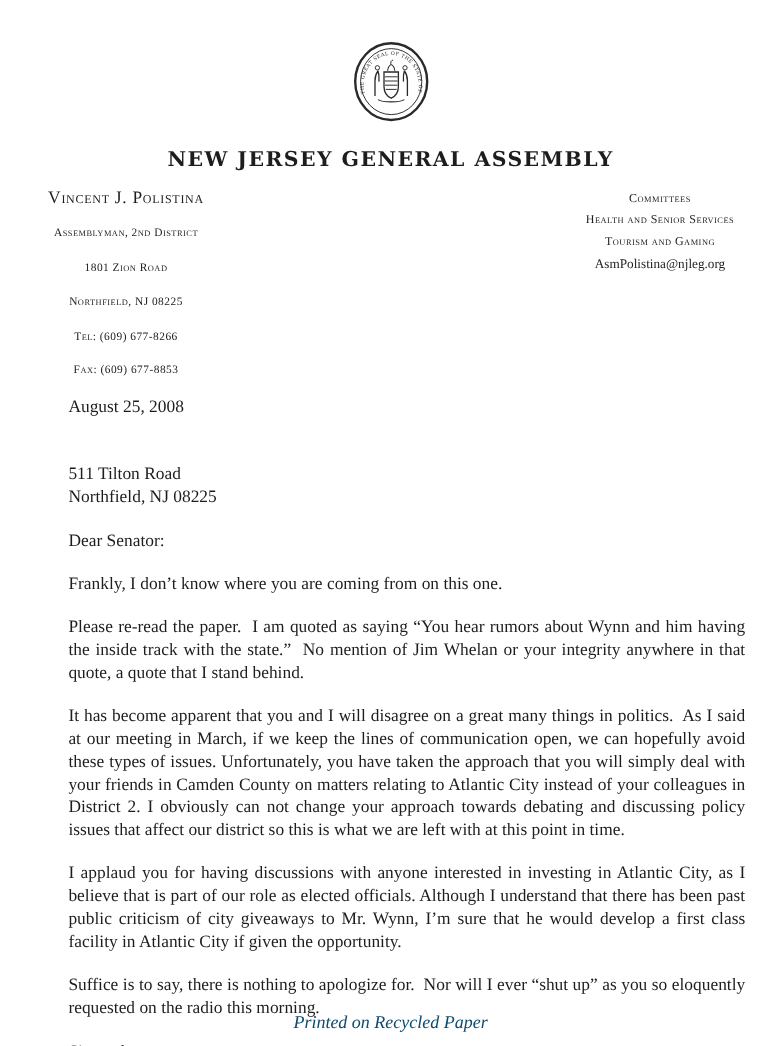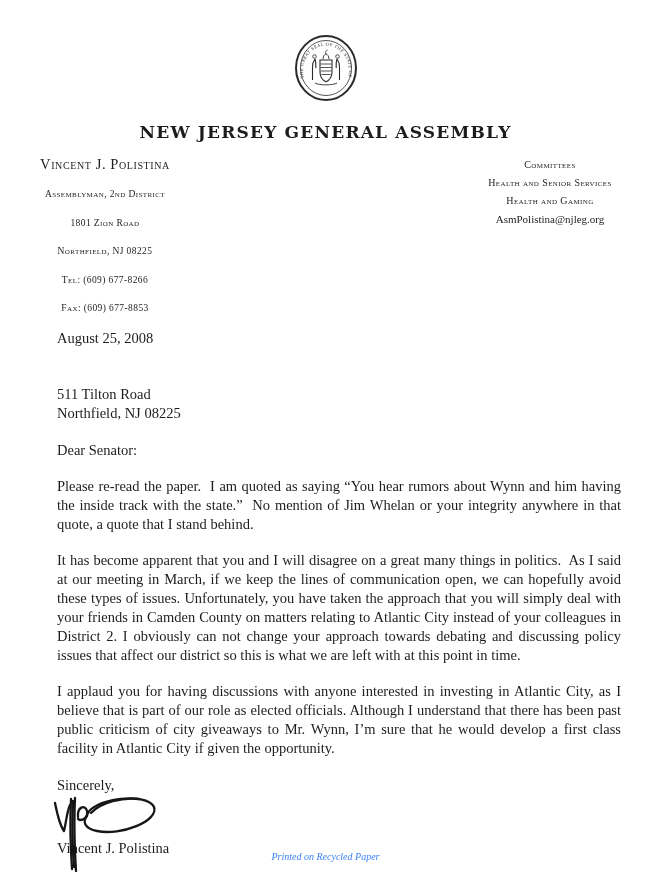--- a/index.html
+++ b/index.html
@@ -45,22 +45,22 @@
   .sig-area { position: relative; height: 44px; }
   .sig-svg { position: absolute; left: -6px; top: -6px; pointer-events: none; }
   .signer-line { line-height: 18.5px; }
   
   .footer {
     position: absolute;
     left: 0; right: 0;
     bottom: 10px;
     text-align: center;
     font-style: italic;
-    font-size: 10px;
-    color: #3b82f6;
+    font-size: 15px;
+    color: #0c4a6e;
   }
 </style>
 </head>
 <body>
 
 <div class="page">
 
   <div class="seal-wrap">
     <svg class="seal" width="66" height="68" viewBox="0 0 66 68">
       <ellipse cx="33" cy="34" rx="30" ry="32" fill="none" stroke="#2a2a2a" stroke-width="2"></ellipse>
@@ -97,38 +97,40 @@
       <div class="lh-name">Vincent J. Polistina</div>
       <div class="lh-left-line">Assemblyman, 2nd District</div>
       <div class="lh-left-line">1801 Zion Road</div>
       <div class="lh-left-line">Northfield, NJ 08225</div>
       <div class="lh-left-line">Tel: (609) 677-8266</div>
       <div class="lh-left-line">Fax: (609) 677-8853</div>
     </div>
     <div class="lh-right">
       <div class="lh-heading">Committees</div>
       <div class="lh-right-line">Health and Senior Services</div>
-      <div class="lh-right-line">Health and Gaming</div>
+      <div class="lh-right-line">Tourism and Gaming</div>
       <div class="lh-email">AsmPolistina@njleg.org</div>
     </div>
   </div>
 
   <div class="body-block">
     <div class="date-line">August 25, 2008</div>
 
     <div>
       <div class="recipient-line">511 Tilton Road</div>
       <div class="recipient-line">Northfield, NJ  08225</div>
     </div>
 
     <div class="salutation">Dear Senator:</div>
 
+    <p class="para">Frankly, I don’t know where you are coming from on this one.</p>
     <p class="para">Please re-read the paper.  I am quoted as saying “You hear rumors about Wynn and him having the inside track with the state.”  No mention of Jim Whelan or your integrity anywhere in that quote, a quote that I stand behind.</p>
     <p class="para">It has become apparent that you and I will disagree on a great many things in politics.  As I said at our meeting in March, if we keep the lines of communication open, we can hopefully avoid these types of issues. Unfortunately, you have taken the approach that you will simply deal with your friends in Camden County on matters relating to Atlantic City instead of your colleagues in District 2. I obviously can not change your approach towards debating and discussing policy issues that affect our district so this is what we are left with at this point in time.</p>
     <p class="para">I applaud you for having discussions with anyone interested in investing in Atlantic City, as I believe that is part of our role as elected officials. Although I understand that there has been past public criticism of city giveaways to Mr. Wynn, I’m sure that he would develop a first class facility in Atlantic City if given the opportunity.</p>
+    <p class="para">Suffice is to say, there is nothing to apologize for.  Nor will I ever “shut up” as you so eloquently requested on the radio this morning.</p>
 
     <div class="closing">Sincerely,</div>
 
     <div class="sig-area">
       <svg class="sig-svg" width="110" height="92" viewBox="0 0 110 92">
         <g fill="none" stroke="#161616" stroke-width="2.3" stroke-linecap="round" stroke-linejoin="round">
 
           <path d="M4,14 C6,24 10,38 13,42 C15,34 16,22 19,16"></path>
 
           <path d="M20,10 C19,30 19.5,58 21,80"></path>

